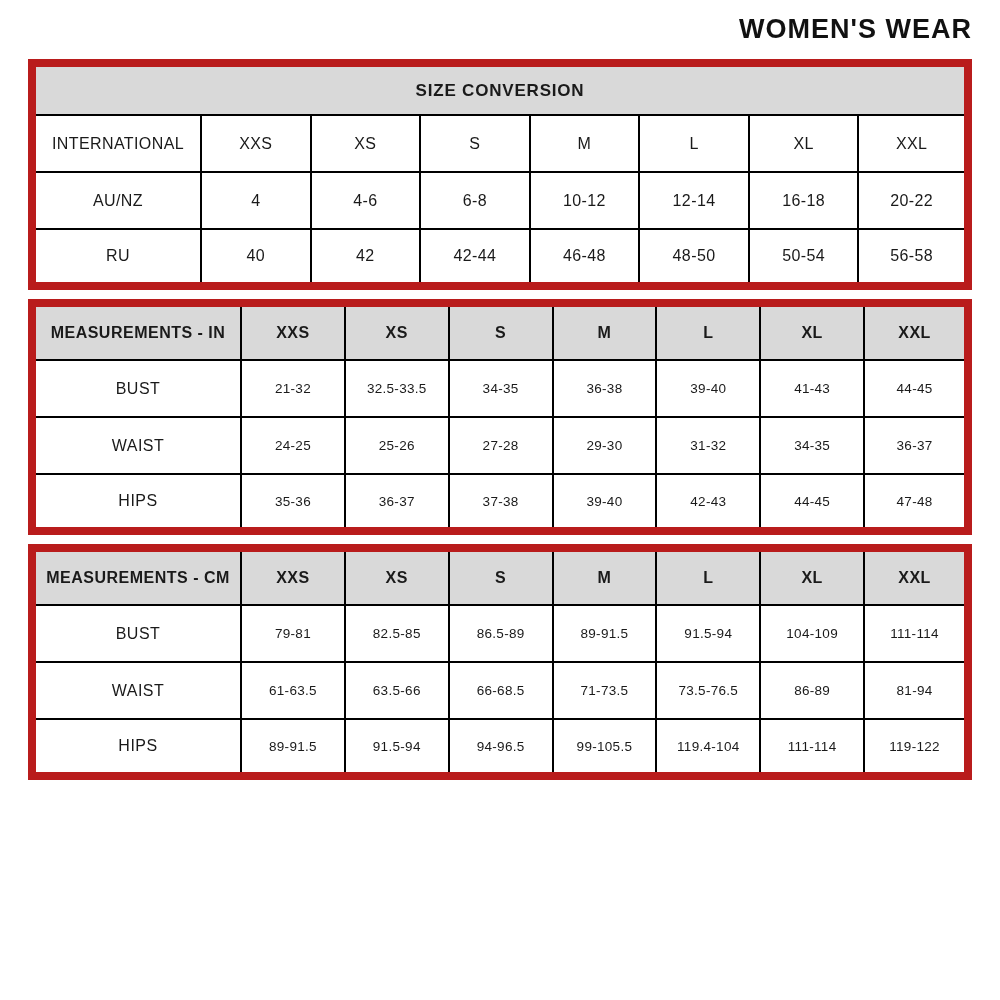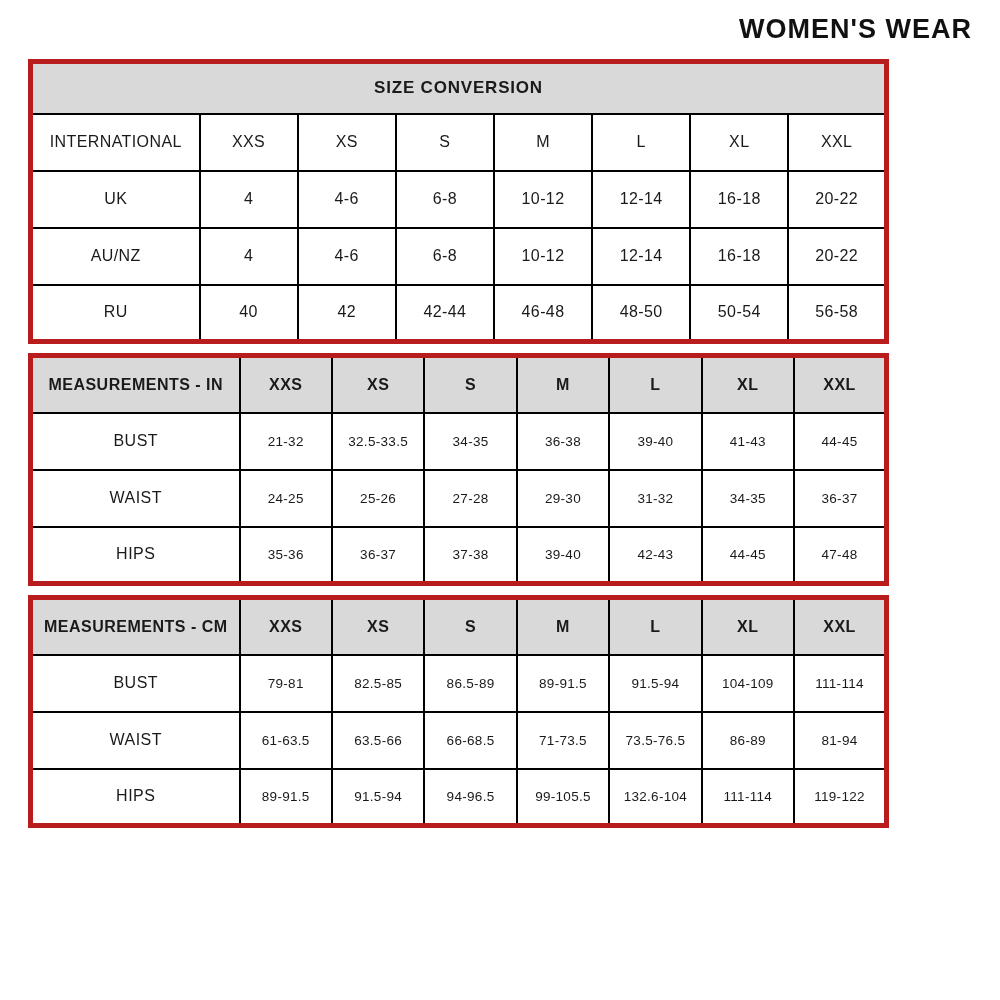--- a/index.html
+++ b/index.html
@@ -23,22 +23,22 @@
     text-align: right;
     font-size: 27px;
     font-weight: bold;
     letter-spacing: 1px;
     margin: 2px 0 14px 0;
     color: #111111;
   }
   table {
     border-collapse: collapse;
     table-layout: fixed;
-    width: 861px;
-    border: 5px solid #b91c1c;
+    width: 944px;
+    border: 8px solid #b91c1c;
   }
   td, th {
     border: 2px solid #000000;
     text-align: center;
     vertical-align: middle;
     padding: 0 4px;
     overflow: hidden;
     white-space: nowrap;
   }
   
@@ -93,30 +93,20 @@
           <td>INTERNATIONAL</td>
           <td>XXS</td>
           <td>XS</td>
           <td>S</td>
           <td>M</td>
           <td>L</td>
           <td>XL</td>
           <td>XXL</td>
         </tr>
         <tr>
-          <td>UK</td>
-          <td>4</td>
-          <td>4-6</td>
-          <td>6-8</td>
-          <td>10-12</td>
-          <td>12-14</td>
-          <td>16-18</td>
-          <td>20-22</td>
-        </tr>
-        <tr>
           <td>AU/NZ</td>
           <td>4</td>
           <td>4-6</td>
           <td>6-8</td>
           <td>10-12</td>
           <td>12-14</td>
           <td>16-18</td>
           <td>20-22</td>
         </tr>
         <tr>
@@ -228,20 +218,20 @@
           <td>73.5-76.5</td>
           <td>86-89</td>
           <td>81-94</td>
         </tr>
         <tr class="data-row">
           <td>HIPS</td>
           <td>89-91.5</td>
           <td>91.5-94</td>
           <td>94-96.5</td>
           <td>99-105.5</td>
-          <td>132.6-104</td>
+          <td>119.4-104</td>
           <td>111-114</td>
           <td>119-122</td>
         </tr>
       </tbody>
   </table>
 
 </div>
 
 </body></html>

